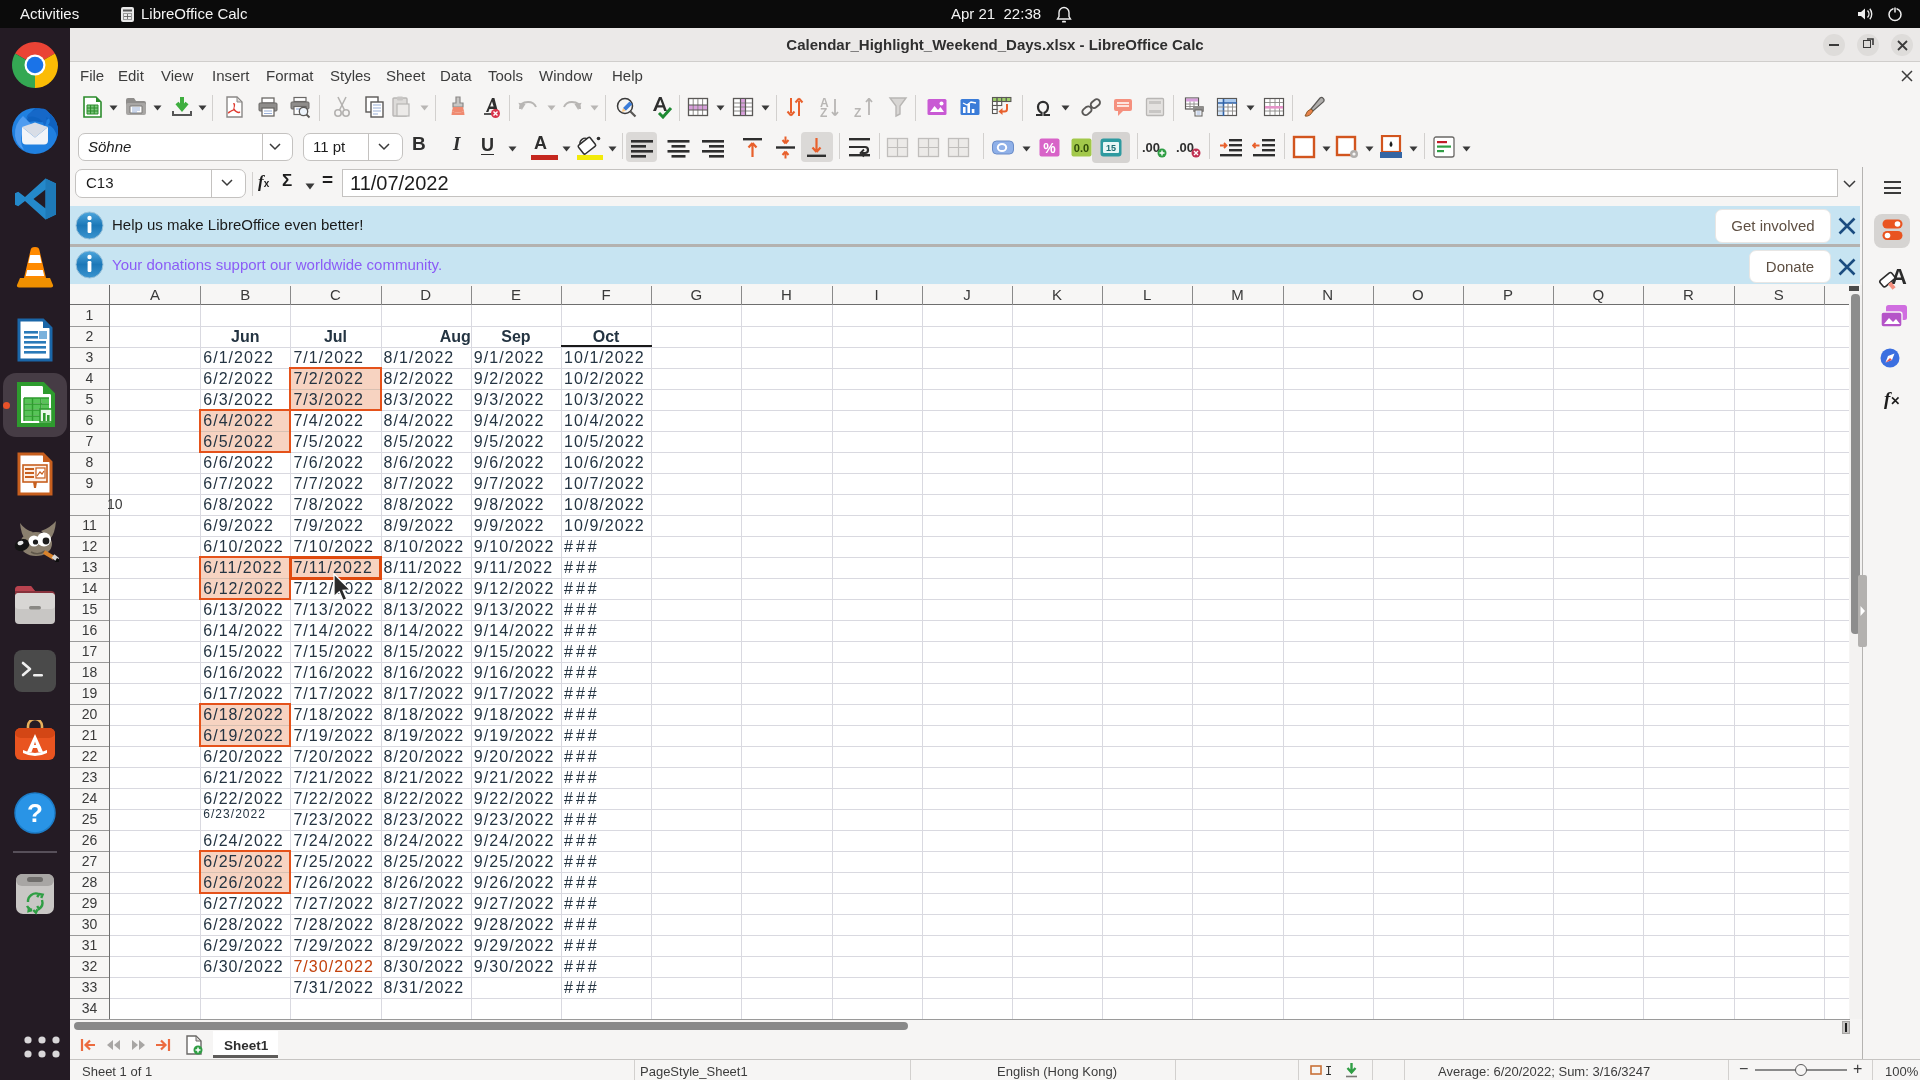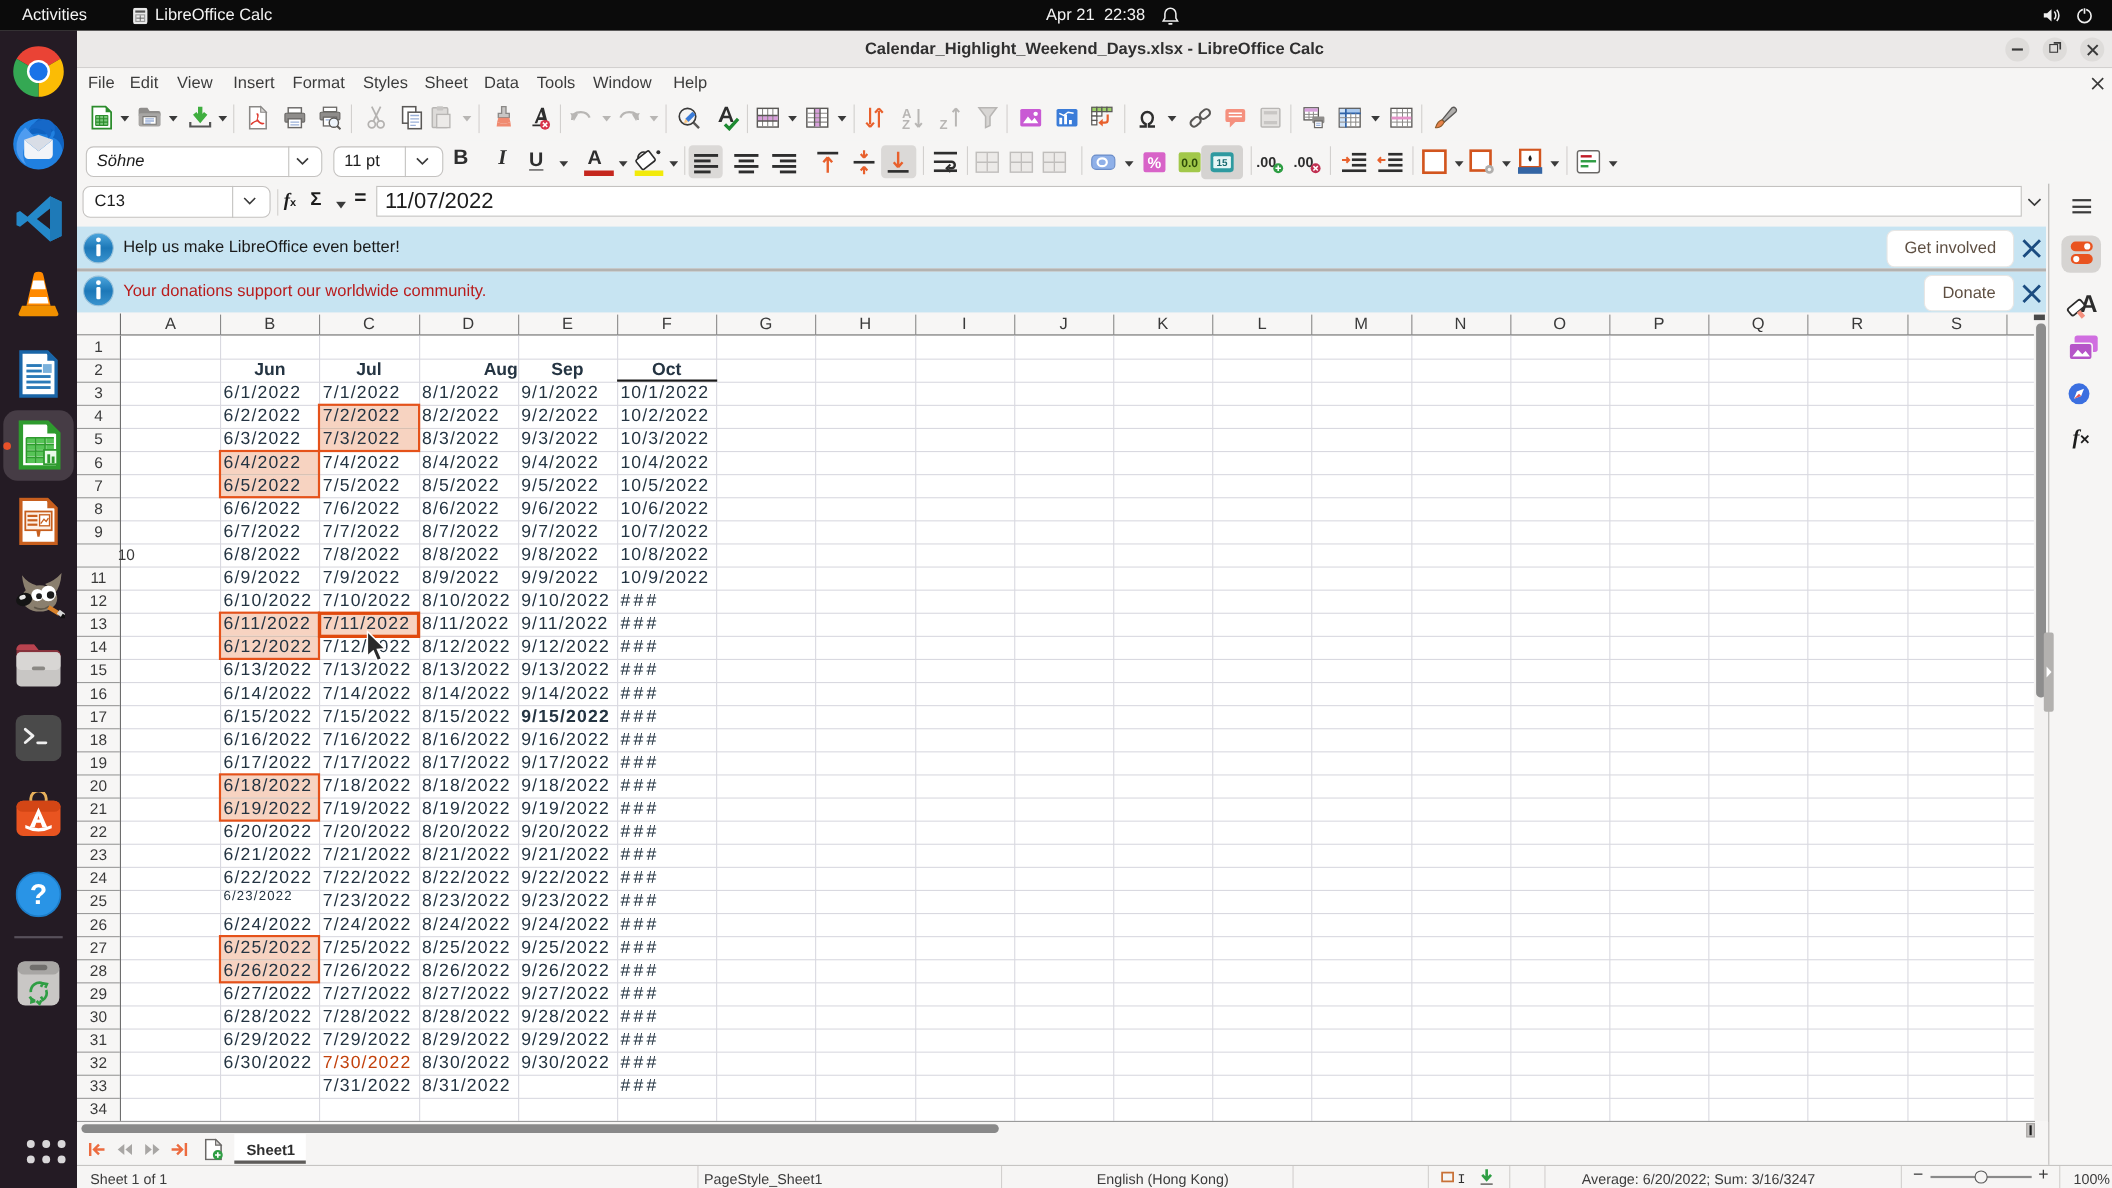--- a/index.html
+++ b/index.html
@@ -642,21 +642,21 @@
         <stop offset="0" stop-color="#4da6dd"></stop>
         <stop offset="0.5" stop-color="#1c78b8"></stop>
         <stop offset="1" stop-color="#3a94cf"></stop>
       </linearGradient>
     </defs>
     <circle cx="14.5" cy="14.5" r="13.5" fill="url(#gi250)" stroke="#9ac2da" stroke-width="1"></circle>
     <rect x="12.6" y="11" width="3.8" height="11" rx="1.2" fill="#fff"></rect>
     <circle cx="14.5" cy="7" r="2.2" fill="#fff"></circle>
   </svg>
 <div style="position:absolute;left:112px;top:215px;height:20px;line-height:20px;font-size:15px;color:#1a1a1a;font-weight:normal;white-space:nowrap;">Help us make LibreOffice even better!</div>
-<div style="position:absolute;left:112px;top:255px;height:20px;line-height:20px;font-size:15px;color:#b91c1c;font-weight:normal;white-space:nowrap;">Your donations support our worldwide community.</div>
+<div style="position:absolute;left:112px;top:255px;height:20px;line-height:20px;font-size:15px;color:#8b5cf6;font-weight:normal;white-space:nowrap;">Your donations support our worldwide community.</div>
 <div style="position:absolute;left:1715px;top:209px;width:116px;height:34px;background:#fff;border-radius:7px;border:1px solid #e8e6e4;text-align:center;line-height:32px;font-size:15px;color:#5e4f42;">Get involved</div>
 <div style="position:absolute;left:1749px;top:250px;width:82px;height:33px;background:#fff;border-radius:7px;border:1px solid #e8e6e4;text-align:center;line-height:31px;font-size:15px;color:#5e4f42;">Donate</div>
 <svg style="position:absolute;left:1838px;top:217px" width="18" height="18" viewBox="0 0 18 18">
     <path d="M1.5 1.5 L16.5 16.5 M16.5 1.5 L1.5 16.5" stroke="#1b4c80" stroke-width="2.6"></path>
   </svg>
 <svg style="position:absolute;left:1838px;top:258px" width="18" height="18" viewBox="0 0 18 18">
     <path d="M1.5 1.5 L16.5 16.5 M16.5 1.5 L1.5 16.5" stroke="#1b4c80" stroke-width="2.6"></path>
   </svg>
 <div style="position:absolute;left:110px;top:305px;width:1739px;height:714px;background:#fff;"></div>
 <div style="position:absolute;left:70px;top:285px;width:40px;height:20px;background:#f7f6f5;border-right:1px solid #6e6e6e;border-bottom:1px solid #6e6e6e;"></div>
@@ -940,21 +940,21 @@
 <div style="position:absolute;left:473.8px;top:431px;height:21px;line-height:22px;font-size:16px;letter-spacing:1.05px;color:#243442;white-space:nowrap;">9/5/2022</div>
 <div style="position:absolute;left:473.8px;top:452px;height:21px;line-height:22px;font-size:16px;letter-spacing:1.05px;color:#243442;white-space:nowrap;">9/6/2022</div>
 <div style="position:absolute;left:473.8px;top:473px;height:21px;line-height:22px;font-size:16px;letter-spacing:1.05px;color:#243442;white-space:nowrap;">9/7/2022</div>
 <div style="position:absolute;left:473.8px;top:494px;height:21px;line-height:22px;font-size:16px;letter-spacing:1.05px;color:#243442;white-space:nowrap;">9/8/2022</div>
 <div style="position:absolute;left:473.8px;top:515px;height:21px;line-height:22px;font-size:16px;letter-spacing:1.05px;color:#243442;white-space:nowrap;">9/9/2022</div>
 <div style="position:absolute;left:473.8px;top:536px;height:21px;line-height:22px;font-size:16px;letter-spacing:1.05px;color:#243442;white-space:nowrap;">9/10/2022</div>
 <div style="position:absolute;left:473.8px;top:557px;height:21px;line-height:22px;font-size:16px;letter-spacing:1.05px;color:#243442;white-space:nowrap;">9/11/2022</div>
 <div style="position:absolute;left:473.8px;top:578px;height:21px;line-height:22px;font-size:16px;letter-spacing:1.05px;color:#243442;white-space:nowrap;">9/12/2022</div>
 <div style="position:absolute;left:473.8px;top:599px;height:21px;line-height:22px;font-size:16px;letter-spacing:1.05px;color:#243442;white-space:nowrap;">9/13/2022</div>
 <div style="position:absolute;left:473.8px;top:620px;height:21px;line-height:22px;font-size:16px;letter-spacing:1.05px;color:#243442;white-space:nowrap;">9/14/2022</div>
-<div style="position:absolute;left:473.8px;top:641px;height:21px;line-height:22px;font-size:16px;letter-spacing:1.05px;color:#243442;white-space:nowrap;font-weight:bold;">9/15/2022</div>
+<div style="position:absolute;left:473.8px;top:641px;height:21px;line-height:22px;font-size:16px;letter-spacing:1.05px;color:#243442;white-space:nowrap;">9/15/2022</div>
 <div style="position:absolute;left:473.8px;top:662px;height:21px;line-height:22px;font-size:16px;letter-spacing:1.05px;color:#243442;white-space:nowrap;">9/16/2022</div>
 <div style="position:absolute;left:473.8px;top:683px;height:21px;line-height:22px;font-size:16px;letter-spacing:1.05px;color:#243442;white-space:nowrap;">9/17/2022</div>
 <div style="position:absolute;left:473.8px;top:704px;height:21px;line-height:22px;font-size:16px;letter-spacing:1.05px;color:#243442;white-space:nowrap;">9/18/2022</div>
 <div style="position:absolute;left:473.8px;top:725px;height:21px;line-height:22px;font-size:16px;letter-spacing:1.05px;color:#243442;white-space:nowrap;">9/19/2022</div>
 <div style="position:absolute;left:473.8px;top:746px;height:21px;line-height:22px;font-size:16px;letter-spacing:1.05px;color:#243442;white-space:nowrap;">9/20/2022</div>
 <div style="position:absolute;left:473.8px;top:767px;height:21px;line-height:22px;font-size:16px;letter-spacing:1.05px;color:#243442;white-space:nowrap;">9/21/2022</div>
 <div style="position:absolute;left:473.8px;top:788px;height:21px;line-height:22px;font-size:16px;letter-spacing:1.05px;color:#243442;white-space:nowrap;">9/22/2022</div>
 <div style="position:absolute;left:473.8px;top:809px;height:21px;line-height:22px;font-size:16px;letter-spacing:1.05px;color:#243442;white-space:nowrap;">9/23/2022</div>
 <div style="position:absolute;left:473.8px;top:830px;height:21px;line-height:22px;font-size:16px;letter-spacing:1.05px;color:#243442;white-space:nowrap;">9/24/2022</div>
 <div style="position:absolute;left:473.8px;top:851px;height:21px;line-height:22px;font-size:16px;letter-spacing:1.05px;color:#243442;white-space:nowrap;">9/25/2022</div>

